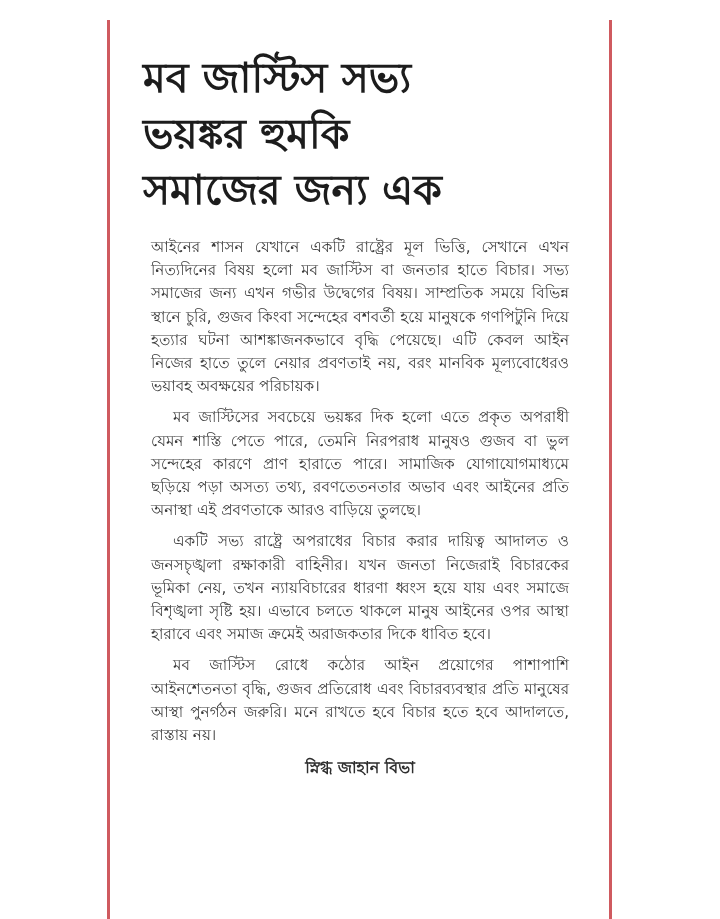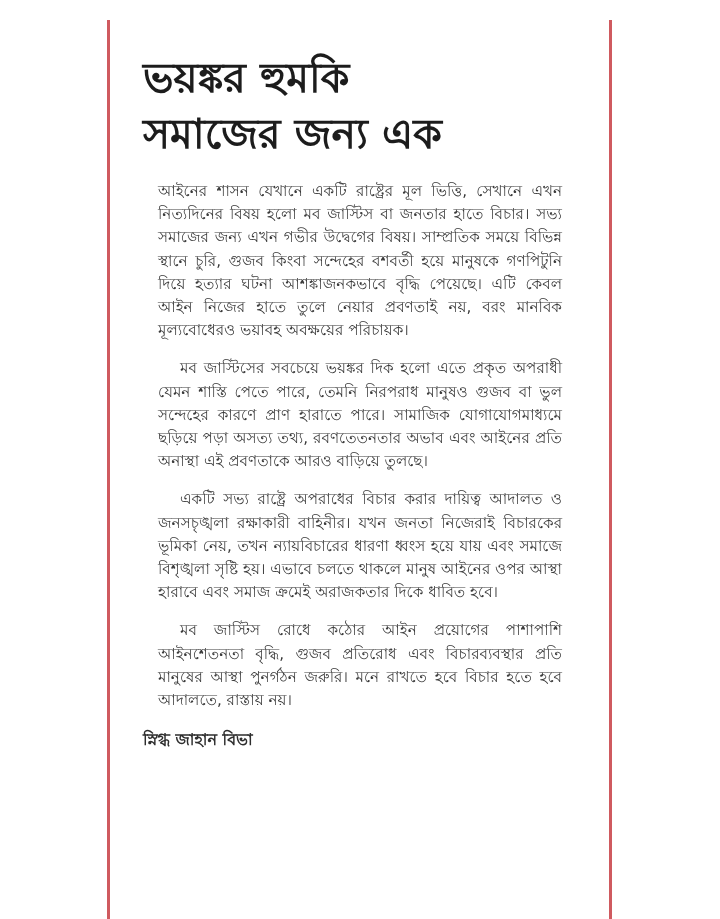--- a/index.html
+++ b/index.html
@@ -44,43 +44,44 @@
     white-space: nowrap;
   }
   .body {
     margin-top: 18px;
     font-size: 15.2px;
     line-height: 23.2px;
     color: #3a3a3a;
     text-align: justify;
   }
   .body p {
-    margin: 15px;
+    margin: 8px;
     text-indent: 0;
   }
   .body p.indent {
     text-indent: 22px;
   }
   .byline {
-    text-align: left;
+    text-align: center;
     font-weight: bold;
     font-size: 16px;
     line-height: 26px;
     color: #2e2e2e;
     margin-top: 2px;
   }
 </style>
 </head>
 <body>
 
 <div class="rule left"></div>
 <div class="rule right"></div>
 
 <article class="article">
   <h1 class="headline">
+    <span class="hl-line">মব জাস্টিস সভ্য</span>
     <span class="hl-line">ভয়ঙ্কর হুমকি</span>
     <span class="hl-line">সমাজের জন্য এক</span>
   </h1>
 
   <div class="body">
     <p>আইনের শাসন যেখানে একটি রাষ্ট্রের মূল ভিত্তি, সেখানে এখন নিত্যদিনের বিষয় হলো মব জাস্টিস বা জনতার হাতে বিচার। সভ্য সমাজের জন্য এখন গভীর উদ্বেগের বিষয়। সাম্প্রতিক সময়ে বিভিন্ন স্থানে চুরি, গুজব কিংবা সন্দেহের বশবর্তী হয়ে মানুষকে গণপিটুনি দিয়ে হত্যার ঘটনা আশঙ্কাজনকভাবে বৃদ্ধি পেয়েছে। এটি কেবল আইন নিজের হাতে তুলে নেয়ার প্রবণতাই নয়, বরং মানবিক মূল্যবোধেরও ভয়াবহ অবক্ষয়ের পরিচায়ক।</p>
     <p class="indent">মব জাস্টিসের সবচেয়ে ভয়ঙ্কর দিক হলো এতে প্রকৃত অপরাধী যেমন শাস্তি পেতে পারে, তেমনি নিরপরাধ মানুষও গুজব বা ভুল সন্দেহের কারণে প্রাণ হারাতে পারে। সামাজিক যোগাযোগমাধ্যমে ছড়িয়ে পড়া অসত্য তথ্য, রবণতেতনতার অভাব এবং আইনের প্রতি অনাস্থা এই প্রবণতাকে আরও বাড়িয়ে তুলছে।</p>
     <p class="indent">একটি সভ্য রাষ্ট্রে অপরাধের বিচার করার দায়িত্ব আদালত ও জনসচৃঙ্খলা রক্ষাকারী বাহিনীর। যখন জনতা নিজেরাই বিচারকের ভূমিকা নেয়, তখন ন্যায়বিচারের ধারণা ধ্বংস হয়ে যায় এবং সমাজে বিশৃঙ্খলা সৃষ্টি হয়। এভাবে চলতে থাকলে মানুষ আইনের ওপর আস্থা হারাবে এবং সমাজ ক্রমেই অরাজকতার দিকে ধাবিত হবে।</p>
     <p class="indent">মব জাস্টিস রোধে কঠোর আইন প্রয়োগের পাশাপাশি আইনশেতনতা বৃদ্ধি, গুজব প্রতিরোধ এবং বিচারব্যবস্থার প্রতি মানুষের আস্থা পুনর্গঠন জরুরি। মনে রাখতে হবে বিচার হতে হবে আদালতে, রাস্তায় নয়।</p>
   </div>

